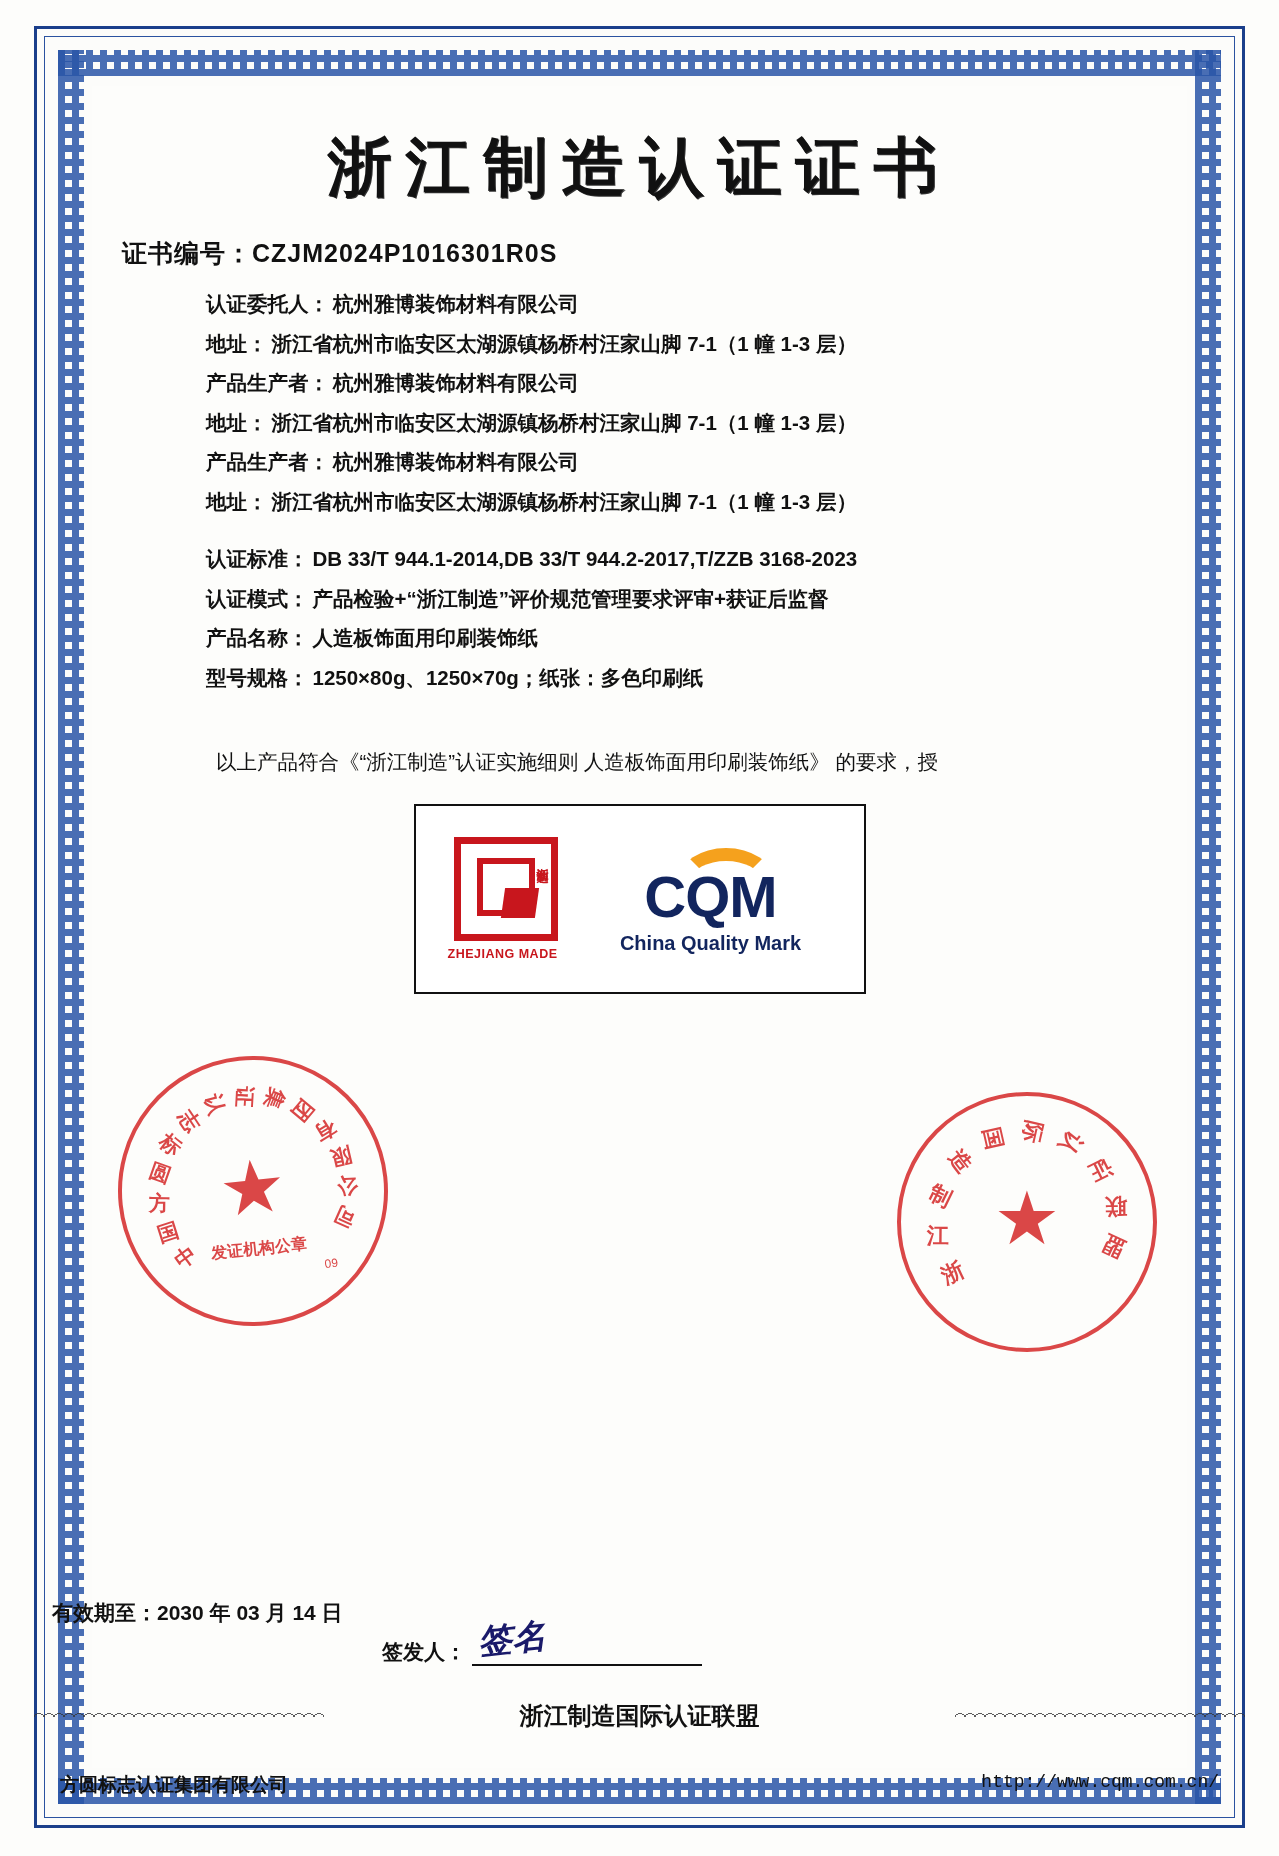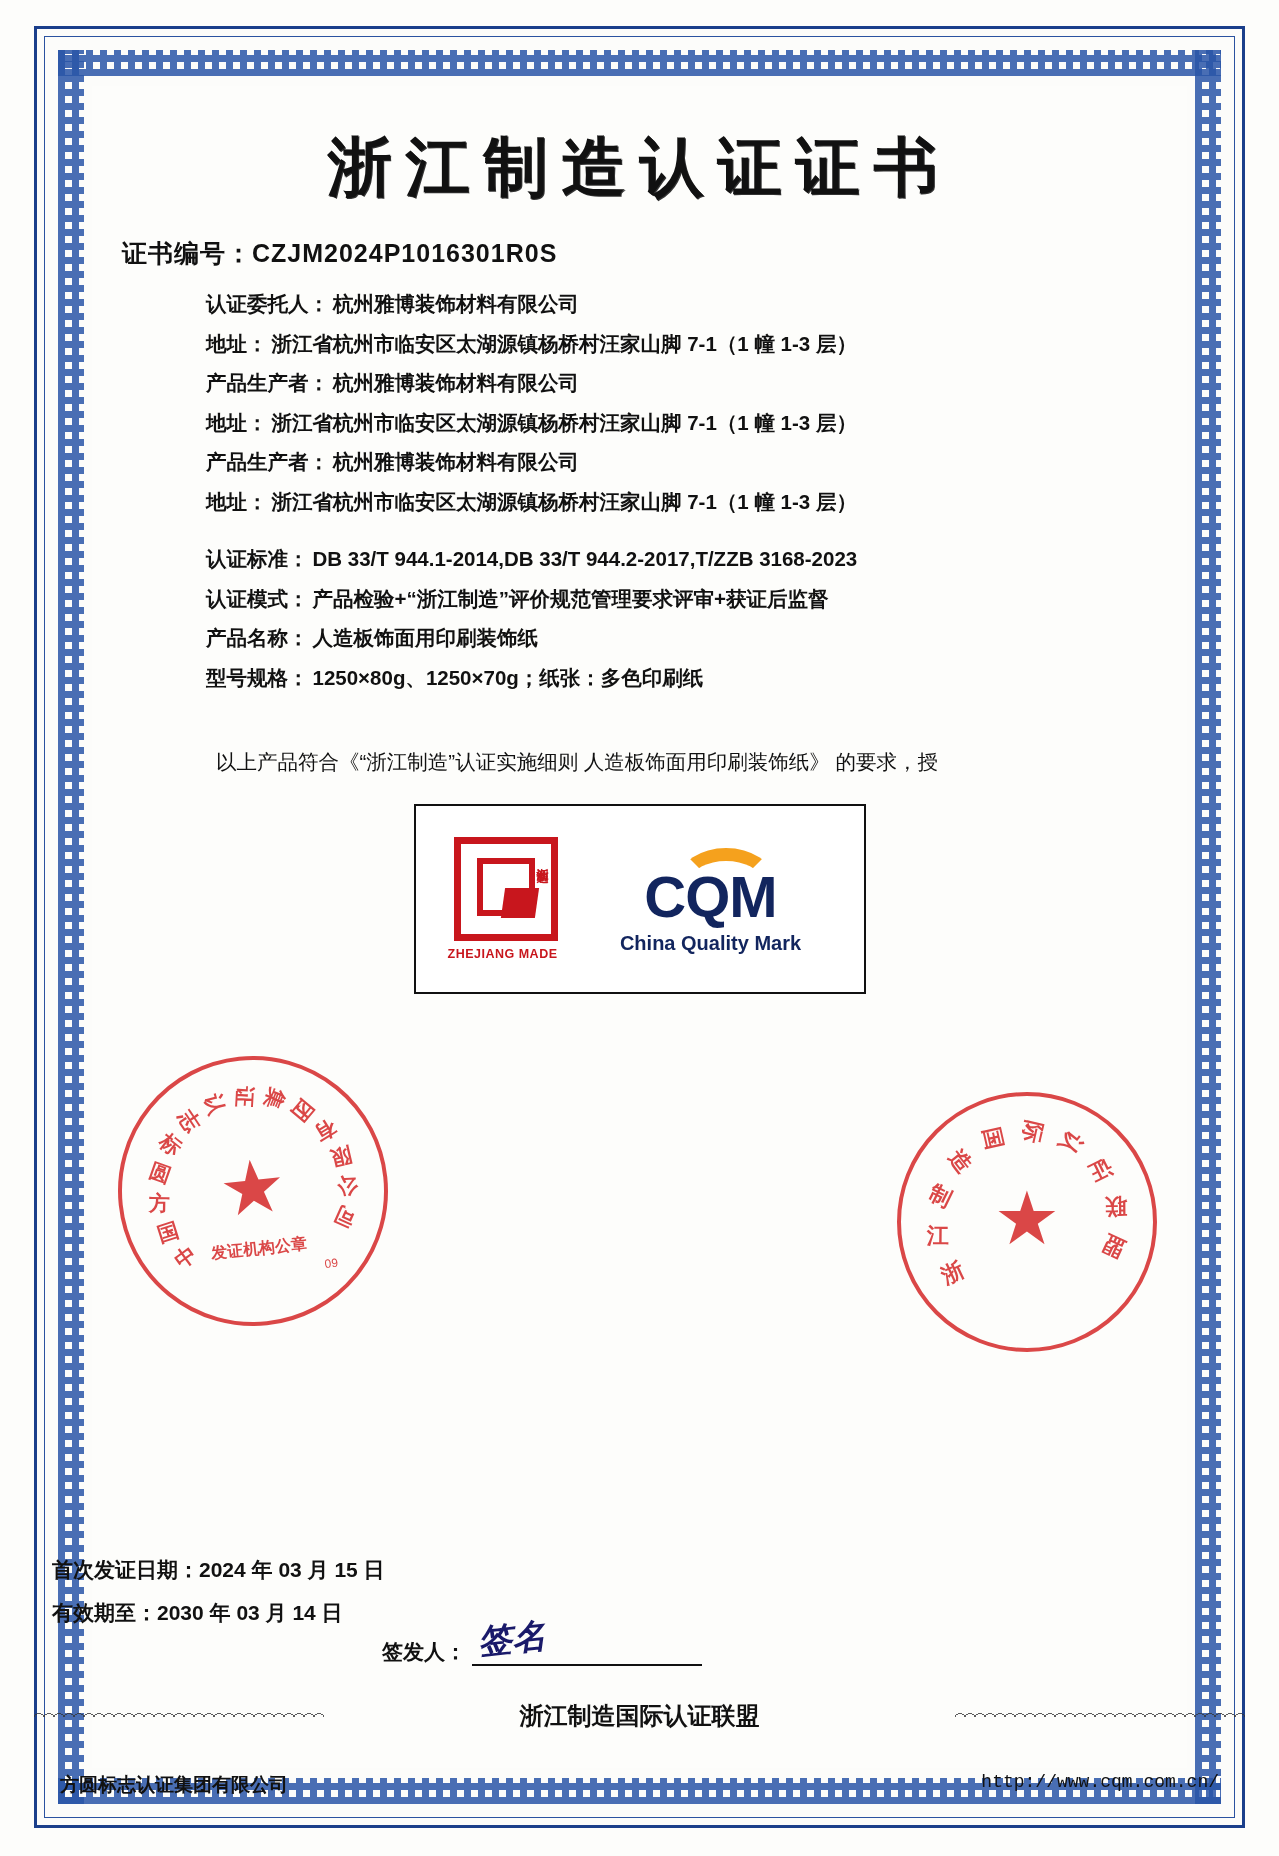--- a/index.html
+++ b/index.html
@@ -423,21 +423,20 @@
         <span style="font-size: 22px; transform: rotate(-12.7778deg) translate(0px, -100px) rotate(90deg);">国</span>
         <span style="font-size: 22px; transform: rotate(12.7778deg) translate(0px, -100px) rotate(90deg);">际</span>
         <span style="font-size: 22px; transform: rotate(38.3333deg) translate(0px, -100px) rotate(90deg);">认</span>
         <span style="font-size: 22px; transform: rotate(63.8889deg) translate(0px, -100px) rotate(90deg);">证</span>
         <span style="font-size: 22px; transform: rotate(89.4444deg) translate(0px, -100px) rotate(90deg);">联</span>
         <span style="font-size: 22px; transform: rotate(115deg) translate(0px, -100px) rotate(90deg);">盟</span>
       </div>
   </div>
 
   <div class="dates">
-    <div>首次发证日期：2024 年 03 月 15 日</div>
     <div>有效期至：2030 年 03 月 14 日</div>
   </div>
 
   <div class="signer">
     <span>签发人：</span>
     <span class="sign-line">
       <span class="sign-script">签名</span>
     </span>
   </div>
 

